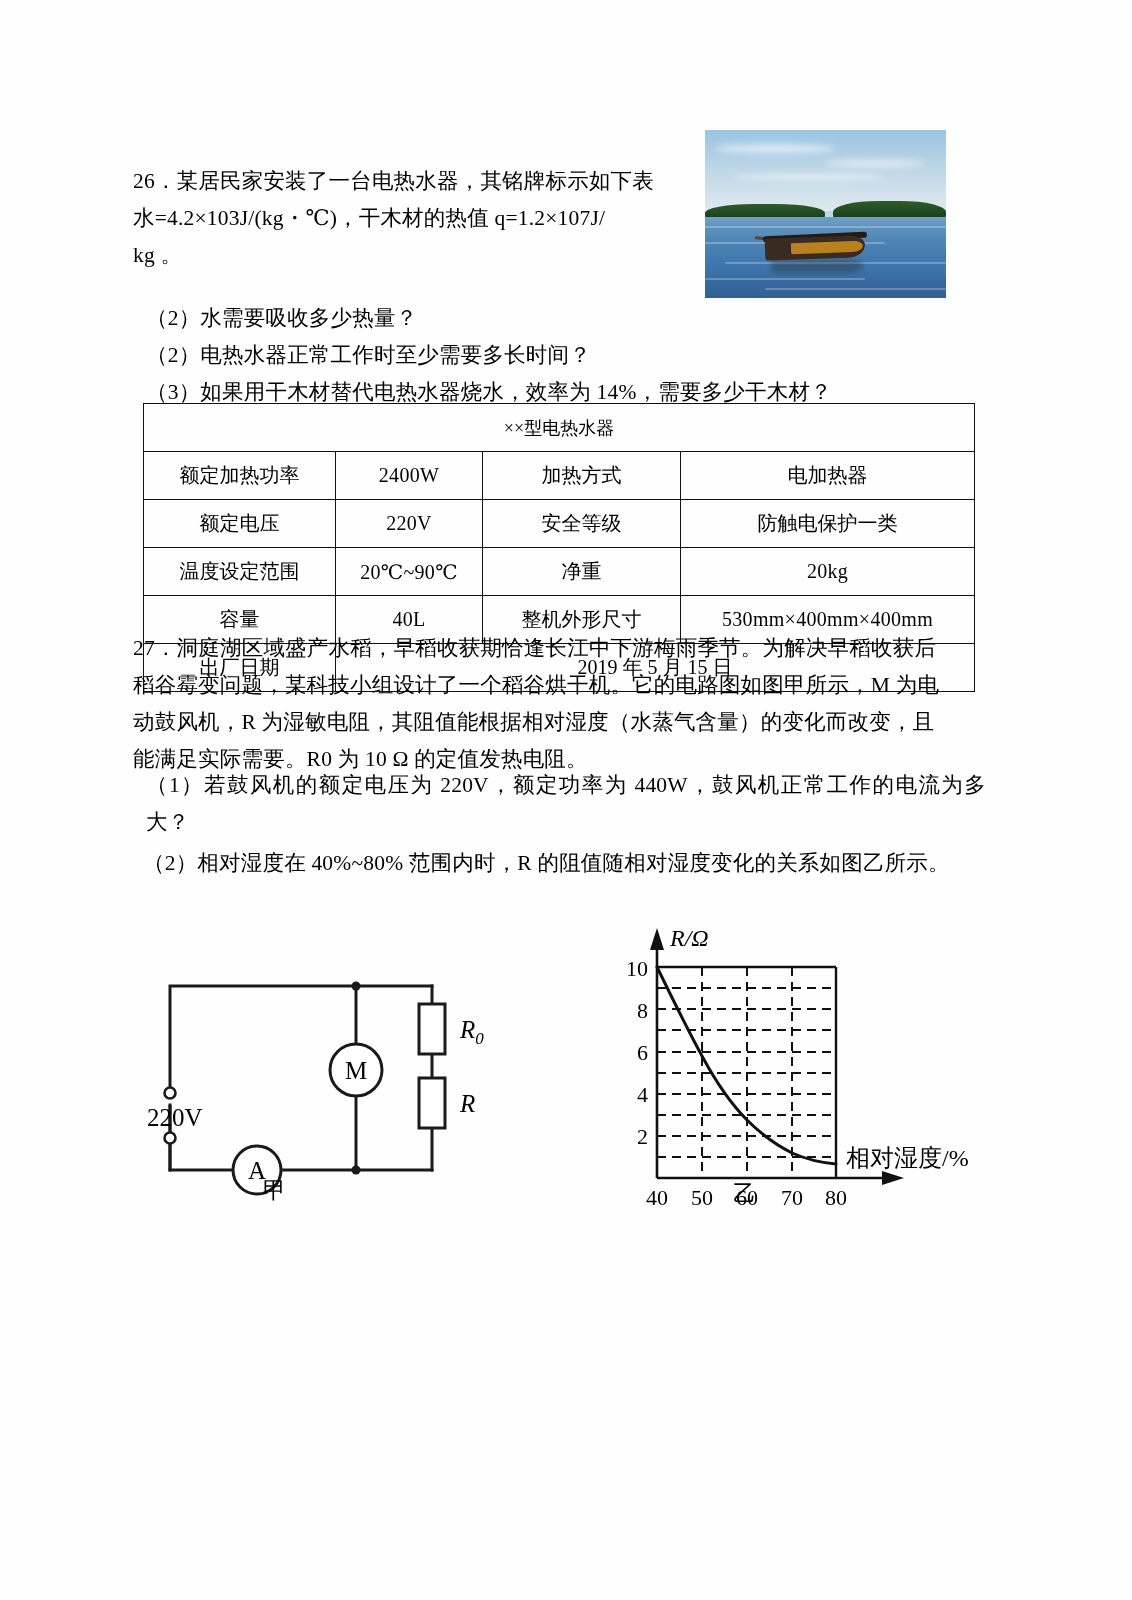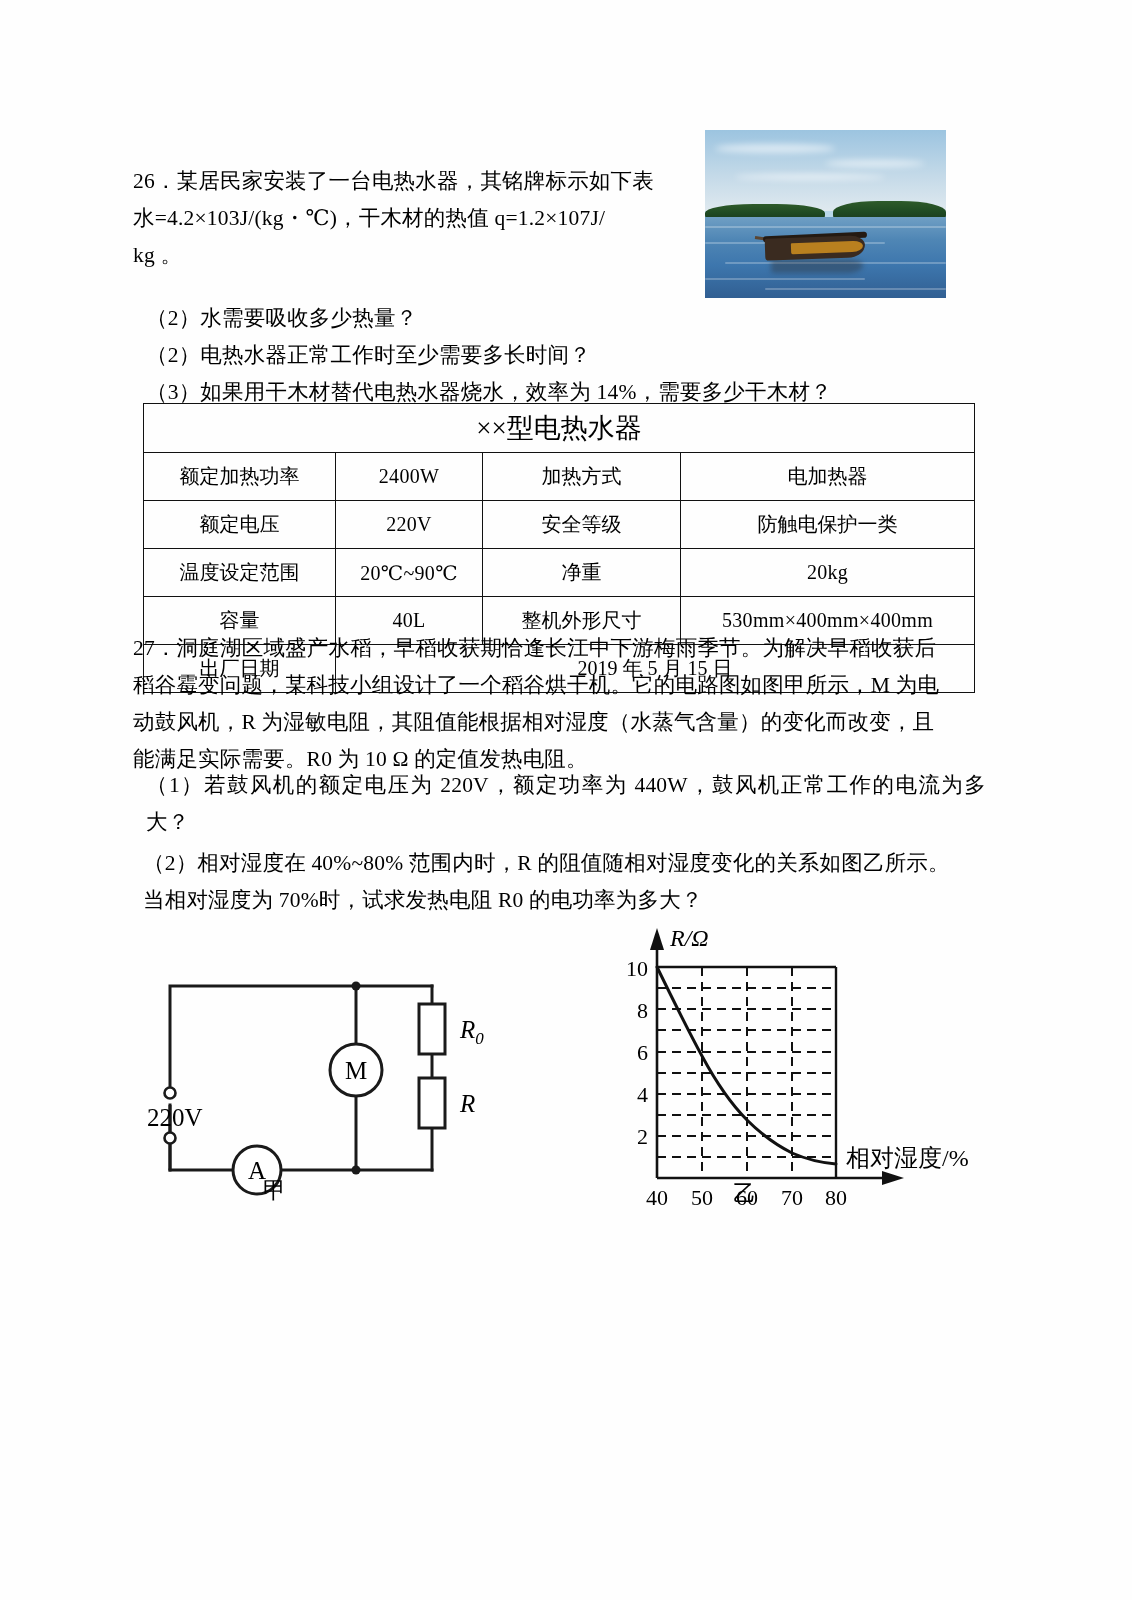--- a/index.html
+++ b/index.html
@@ -98,21 +98,21 @@
   }
   .spec-table td {
     border: 1.4px solid #111;
     text-align: center;
     vertical-align: middle;
     font-size: 20px;
     padding: 6px 2px;
     height: 35px;
     font-family: "Liberation Serif", "DejaVu Serif", serif;
   }
-  .spec-table td.hdr { font-size: 27px; }
+  .spec-table td.hdr { font-size: 18px; }
   .cn { font-family: "Liberation Serif","DejaVu Serif",serif; }
   .lat { font-family: "Liberation Sans","DejaVu Sans",sans-serif; font-size: 19px; letter-spacing:0.3px;}
 
   
   .fig-jia { position:absolute; left:130px; top:930px; width:380px; height:300px; }
   .fig-yi  { position:absolute; left:598px; top:898px; width:420px; height:320px; }
   .fig-label {
     position:absolute; font-size:23px; font-family:"Liberation Serif","DejaVu Serif",serif;
   }
 
@@ -205,21 +205,20 @@
     <div class="q-line">27．洞庭湖区域盛产水稻，早稻收获期恰逢长江中下游梅雨季节。为解决早稻收获后</div>
     <div class="q-line">稻谷霉变问题，某科技小组设计了一个稻谷烘干机。它的电路图如图甲所示，M 为电</div>
     <div class="q-line">动鼓风机，R 为湿敏电阻，其阻值能根据相对湿度（水蒸气含量）的变化而改变，且</div>
     <div class="q-line">能满足实际需要。R0 为 10 Ω 的定值发热电阻。</div>
   </div>
   <div class="q-block" style="left:146px; top:767px; width:840px;">
     <div class="q-line">（1）若鼓风机的额定电压为 220V，额定功率为 440W，鼓风机正常工作的电流为多大？</div>
   </div>
   <div class="q-block" style="left:143px; top:845px; width:840px;">
     <div class="q-line">（2）相对湿度在 40%~80% 范围内时，R 的阻值随相对湿度变化的关系如图乙所示。</div>
-    <div class="q-line">当相对湿度为 70%时，试求发热电阻 R0 的电功率为多大？</div>
   </div>
 
   <div class="fig-jia">
     <svg width="380" height="300" viewBox="0 0 380 300">
       <g stroke="#1a1a1a" stroke-width="3" fill="none" stroke-linecap="square">
 
         <path d="M40,165 L40,56 L302,56"></path>
 
         <path d="M40,175 L40,240"></path>
         <path d="M40,240 L108,240"></path>

